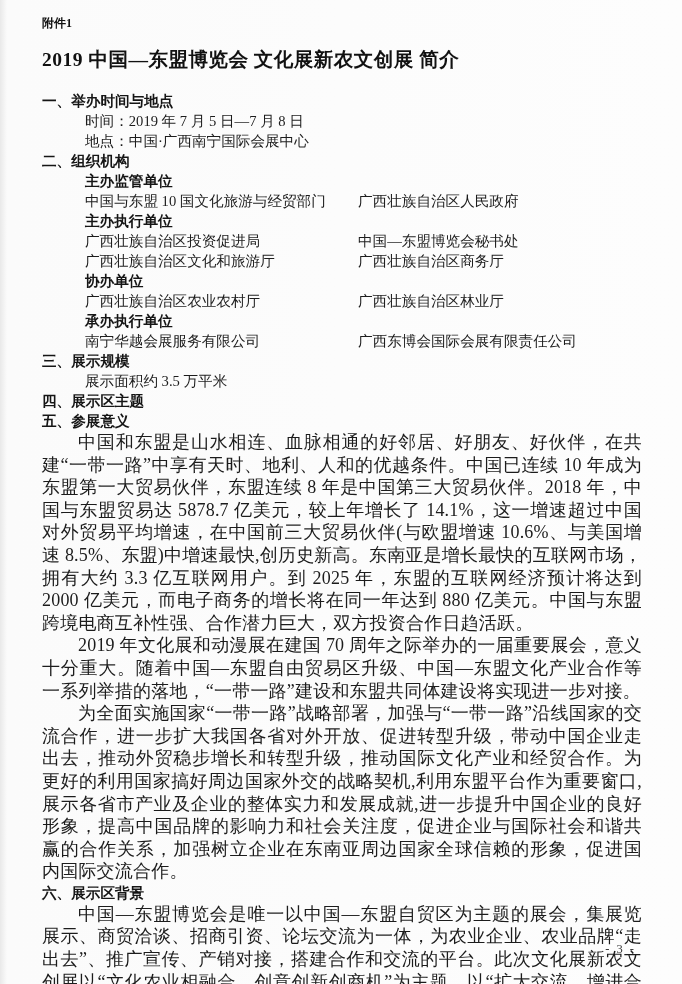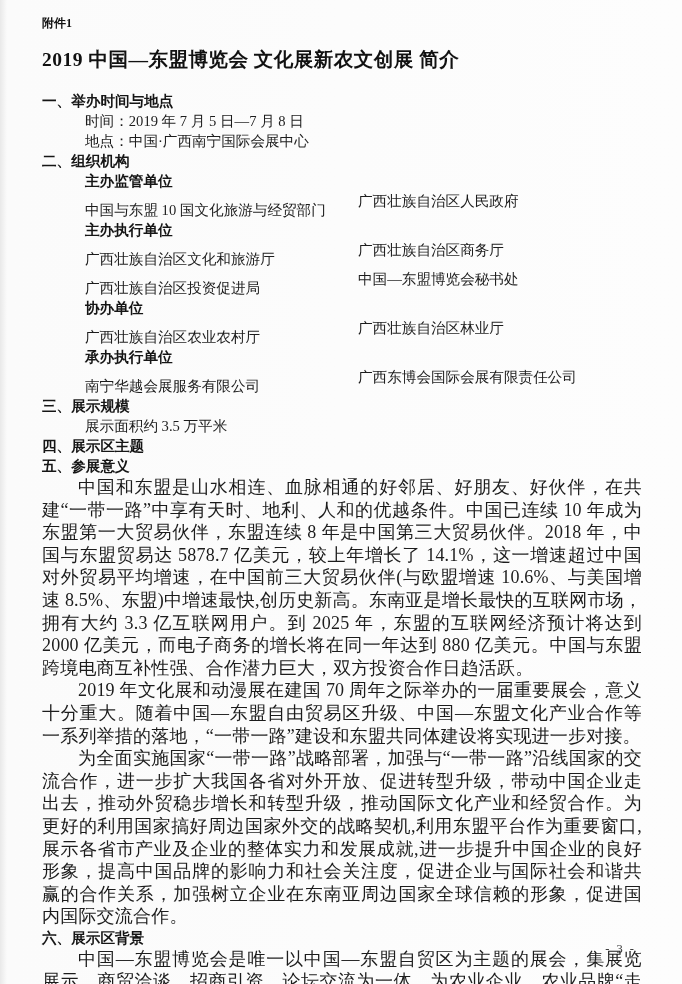--- a/index.html
+++ b/index.html
@@ -57,21 +57,20 @@
     color: #151515;
   }
   .orgrow {
     display: flex;
     line-height: 20px;
     padding-left: 43px;
   }
   .org-left {
     width: 273px;
     flex-shrink: 0;
-    margin-top: 9px;
   }
   .org-right {
     flex: 1;
   }
   .para {
     margin: 0;
     line-height: 22.6px;
     font-size: 18px;
     text-align: justify;
     text-indent: 2em;
@@ -102,26 +101,26 @@
     <div class="line">地点：中国·广西南宁国际会展中心</div>
 
     <div class="heading">二、组织机构</div>
     <div class="subheading">主办监管单位</div>
     <div class="orgrow">
       <span class="org-left">中国与东盟 10 国文化旅游与经贸部门</span>
       <span class="org-right">广西壮族自治区人民政府</span>
     </div>
     <div class="subheading">主办执行单位</div>
     <div class="orgrow">
+      <span class="org-left">广西壮族自治区投资促进局</span>
+      <span class="org-right">中国—东盟博览会秘书处</span>
+    </div>
+    <div class="orgrow">
       <span class="org-left">广西壮族自治区文化和旅游厅</span>
       <span class="org-right">广西壮族自治区商务厅</span>
-    </div>
-    <div class="orgrow">
-      <span class="org-left">广西壮族自治区投资促进局</span>
-      <span class="org-right">中国—东盟博览会秘书处</span>
     </div>
     <div class="subheading">协办单位</div>
     <div class="orgrow">
       <span class="org-left">广西壮族自治区农业农村厅</span>
       <span class="org-right">广西壮族自治区林业厅</span>
     </div>
     <div class="subheading">承办执行单位</div>
     <div class="orgrow">
       <span class="org-left">南宁华越会展服务有限公司</span>
       <span class="org-right">广西东博会国际会展有限责任公司</span>

